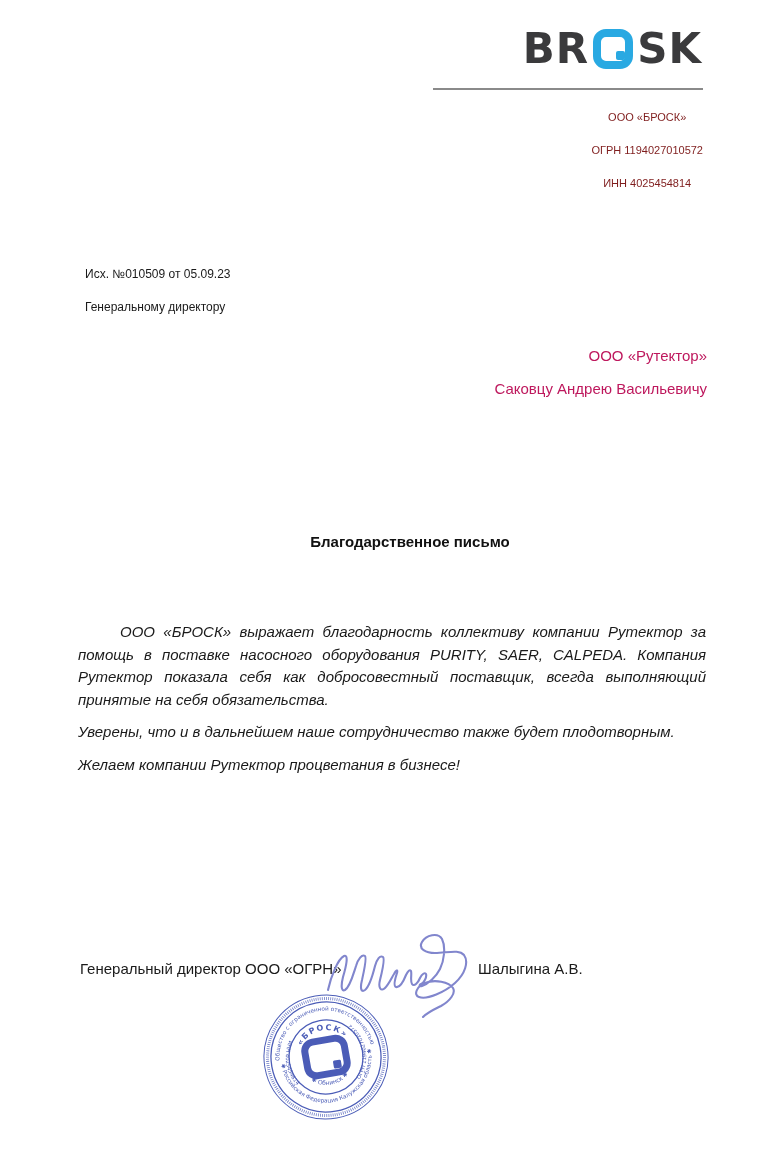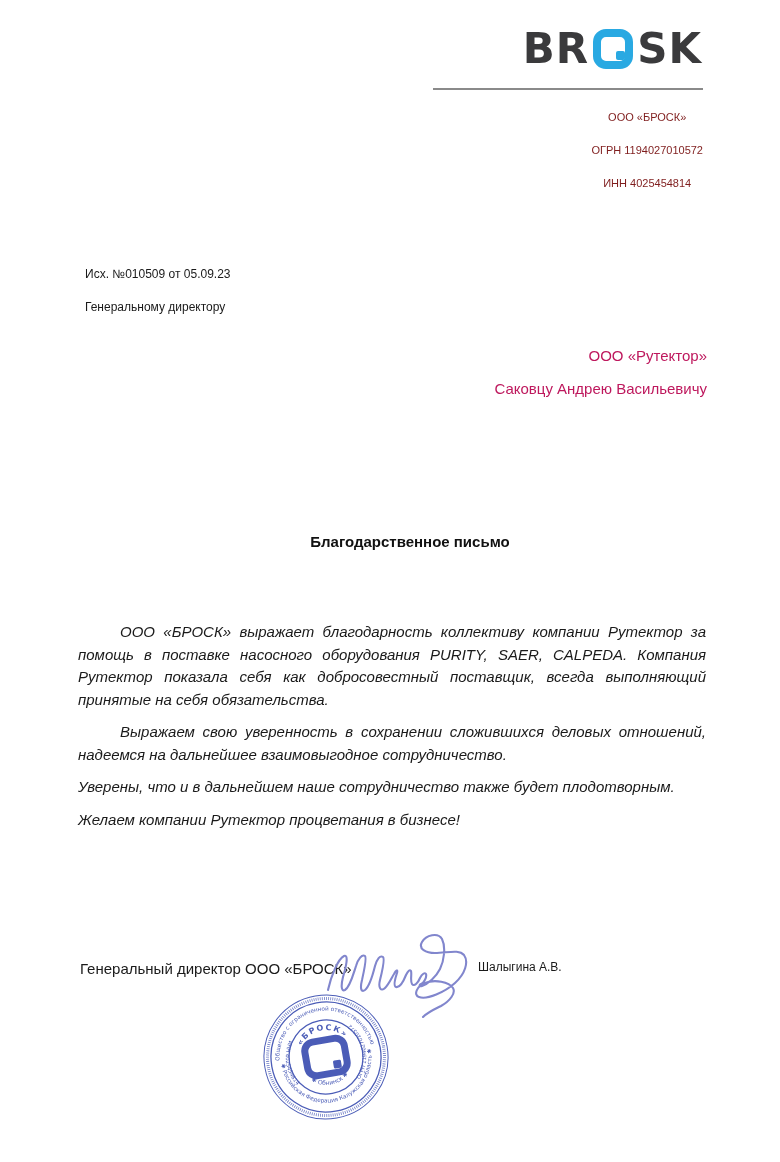--- a/index.html
+++ b/index.html
@@ -30,21 +30,21 @@
   
   .letter-title { position:absolute; top:533px; left:0; width:100%; text-align:center;
     font-size:15px; font-weight:bold; color:#111;padding-left:20px; }
   .body-block { position:absolute; top:621px; left:78px; width:628px;
     font-size:15px; line-height:22.5px; color:#1a1a1a; }
   .body-block p { margin:0 0 10px 0;font-style:italic; }
   .body-block p.ind { text-indent:42px; text-align:justify; }
 
   
   .sig-label { position:absolute; top:960px; left:80px; font-size:15px; color:#1a1a1a; }
-  .sig-name  { position:absolute; top:960px; left:478px; font-size:12px; color:#1a1a1a; }
+  .sig-name  { position:absolute; top:960px; left:478px; font-size:15px; color:#1a1a1a; }
   .sig-scribble { position:absolute; top:924px; left:322px; }
 
   
   .stamp { position:absolute; top:992px; left:261px; }
   .stamp text { font-family:"DejaVu Sans", sans-serif; }
 </style>
 </head>
 <body>
 
 <div class="page">
@@ -72,26 +72,25 @@
 
   <div class="addr-block">
     <div>ООО «Рутектор»</div>
     <div>Саковцу Андрею Васильевичу</div>
   </div>
 
   <div class="letter-title">Благодарственное письмо</div>
 
   <div class="body-block">
     <p class="ind">ООО «БРОСК» выражает благодарность коллективу компании Рутектор за помощь в поставке насосного оборудования PURITY, SAER, CALPEDA. Компания Рутектор показала себя как добросовестный поставщик, всегда выполняющий принятые на себя обязательства.</p>
-    <p class="ind">Выражаем свою уверенность в сохранении сложившихся деловых отношений, надеемся на дальнейшее взаимовыгодное сотрудничество.</p>
     <p>Уверены, что и в дальнейшем наше сотрудничество также будет плодотворным.</p>
     <p>Желаем компании Рутектор процветания в бизнесе!</p>
   </div>
 
-  <div class="sig-label">Генеральный директор ООО «БРОСК»</div>
+  <div class="sig-label">Генеральный директор ООО «ОГРН»</div>
 
   <svg class="sig-scribble" width="160" height="100" viewBox="0 0 160 100">
     <path fill="none" stroke="#8186cd" stroke-width="2.1" stroke-linecap="round" d="M6,66 C9,52 16,35 22,32 C27,30 24,43 21,53
          C19,61 19,68 23,66 C28,63 31,51 34,42
          C36,35 40,30 43,32 C45,34 42,47 40,56
          C38,64 39,69 43,66 C48,62 51,50 53,42
          C55,35 58,31 61,33 C63,35 60,48 58,56
          C56,64 59,68 63,64 C67,60 70,53 72,50
          C74,46 76,45 75,49 C73,55 71,62 74,63
          C78,64 82,56 84,51 C86,47 88,45 89,47

